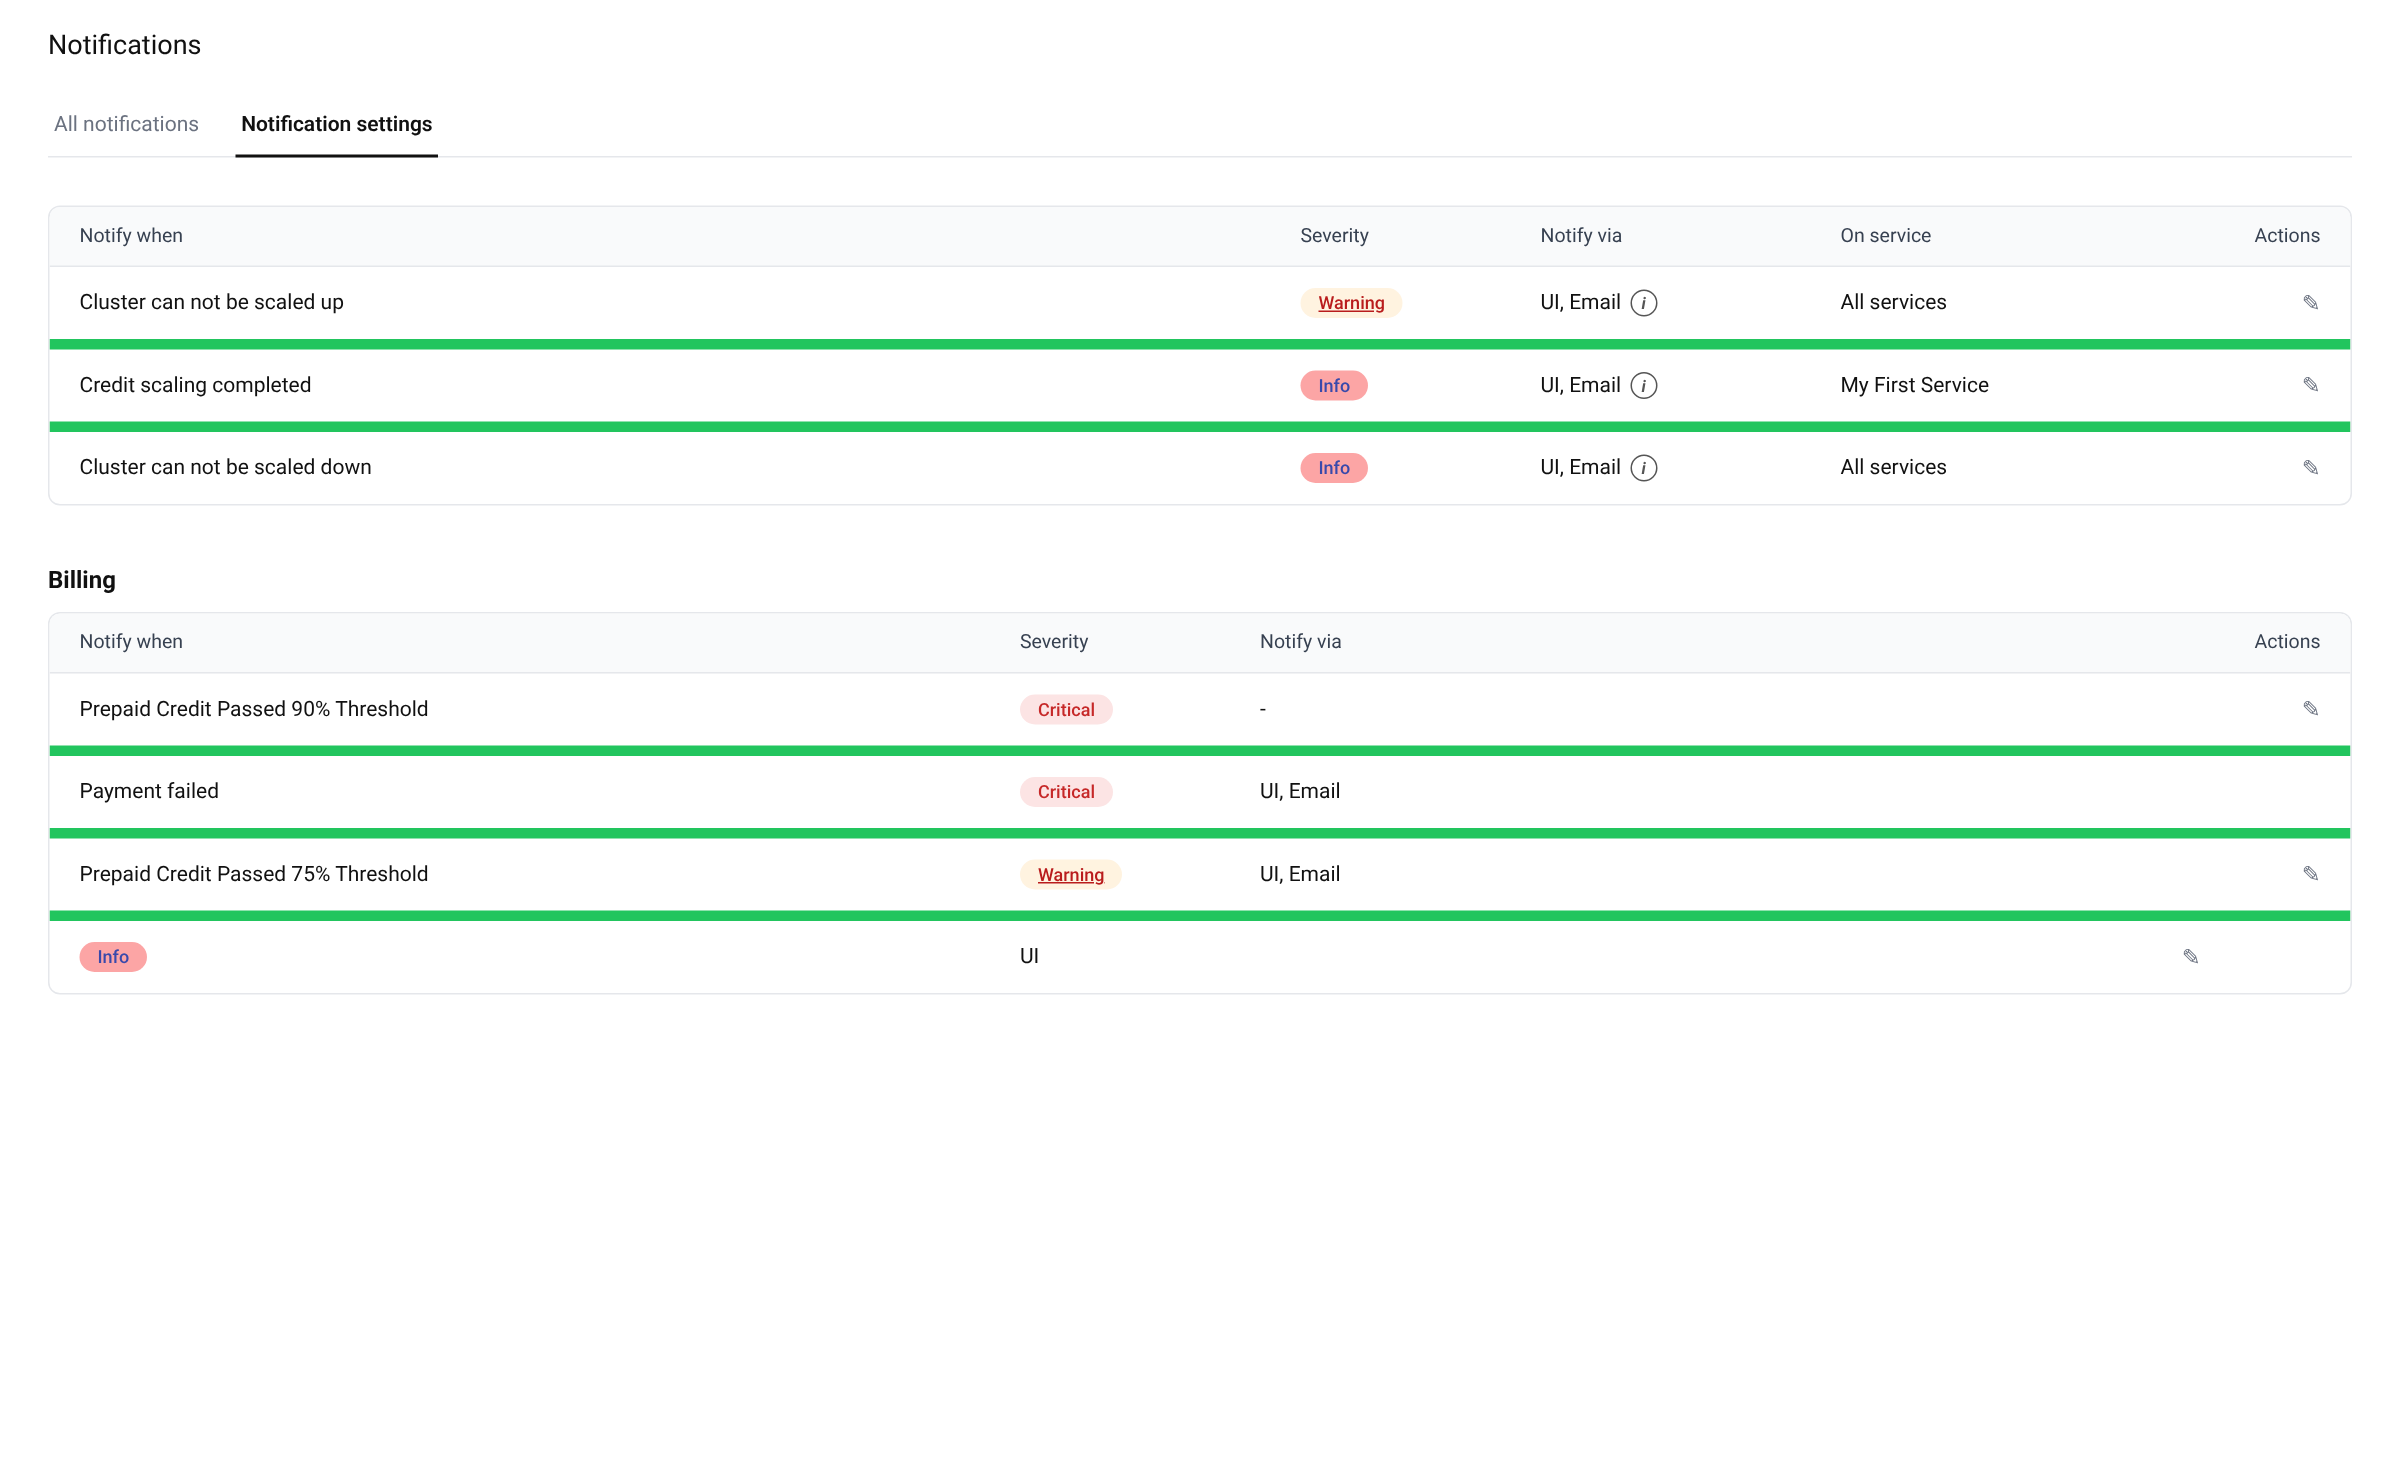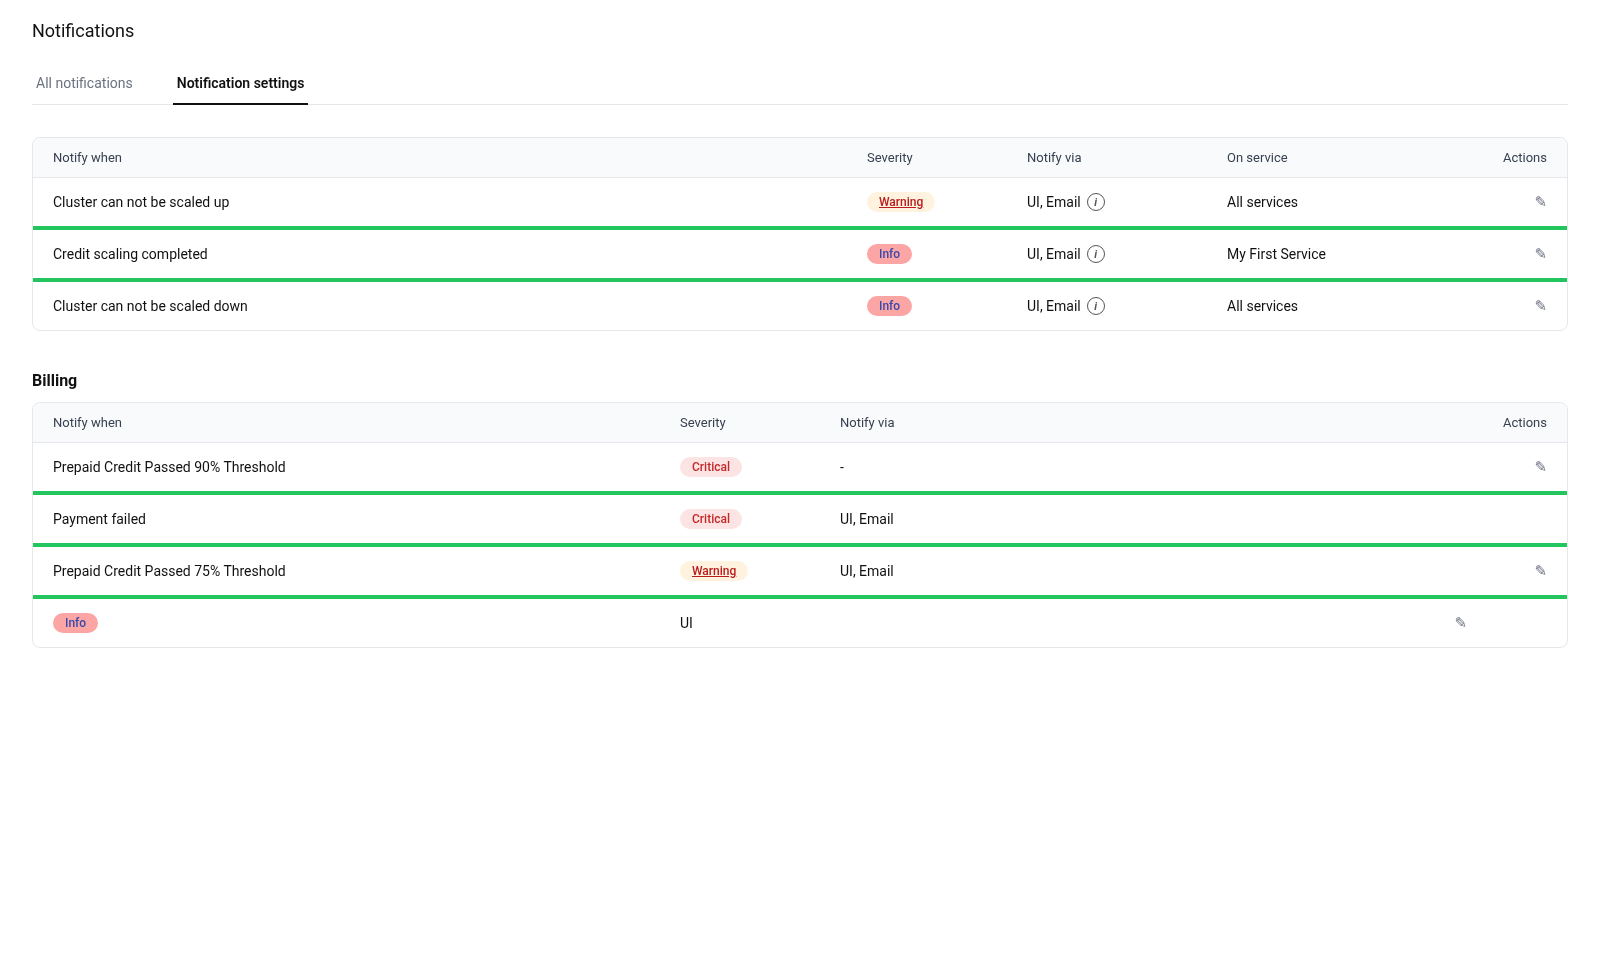--- a/index.html
+++ b/index.html
@@ -24,21 +24,21 @@
       font-size: 18px;
       font-weight: 400;
       color: #111;
       margin-bottom: 24px;
     }
 
     .tabs {
       display: flex;
       border-bottom: 1px solid #e5e7eb;
       margin-bottom: 32px;
-      gap: 36px;
+      gap: 20px;
     }
 
     .tab {
       padding: 10px 4px 12px;
       font-size: 14px;
       color: #6b7280;
       cursor: pointer;
       border-bottom: 2px solid transparent;
       margin-bottom: -1px;
       text-decoration: none;
@@ -90,21 +90,21 @@
       color: #374151;
     }
 
     .table-header-cell.right {
       text-align: right;
     }
 
     .table-row {
       display: grid;
       padding: 14px 20px;
-      border-bottom: 4px solid #22c55e;
+      border-bottom: 7px solid #22c55e;
       align-items: center;
     }
 
     .table-row:last-child {
       border-bottom: none;
     }
 
     .service-row {
       grid-template-columns: 1fr 160px 200px 240px 80px;
     }

